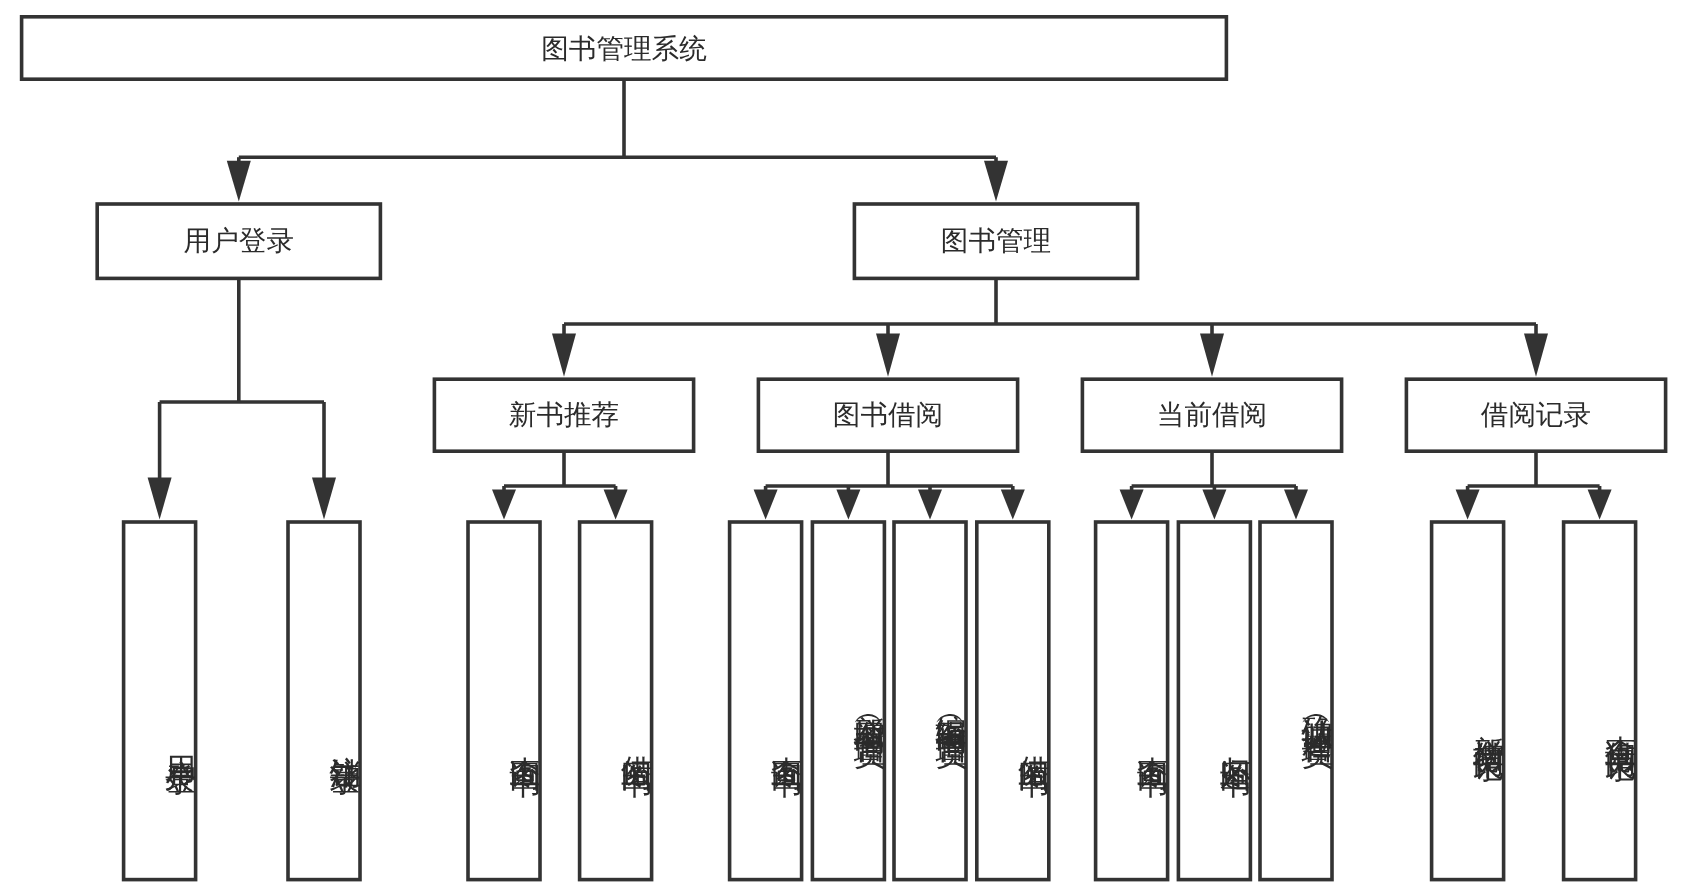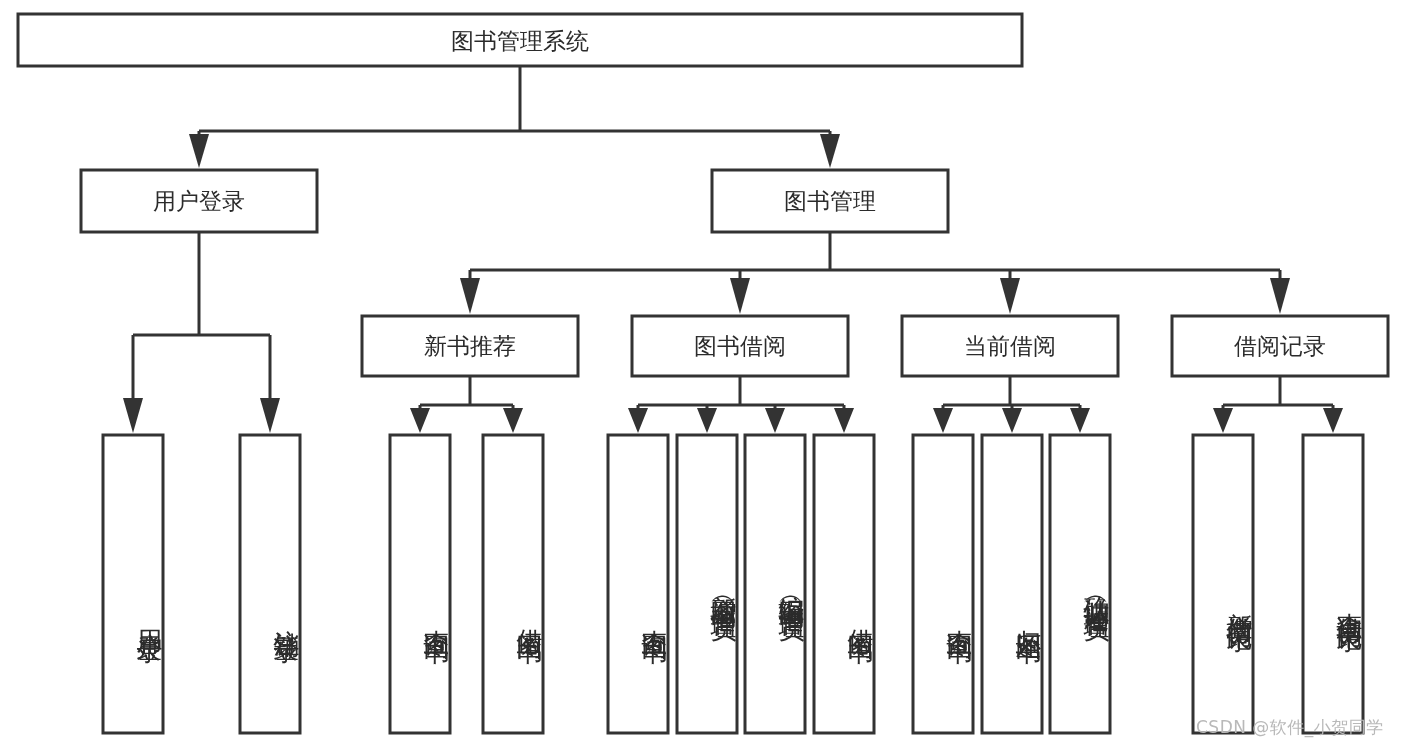--- a/index.html
+++ b/index.html
@@ -189,15 +189,14 @@
   <div class="leaf-label-v" style="left:608px; top:497px; width:60px; height:236px;">查询图书</div>
   <div class="leaf-label-v" style="left:677px; top:443px; width:60px; height:290px;">新增图书（管理员）</div>
   <div class="leaf-label-v" style="left:745px; top:443px; width:60px; height:290px;">编辑图书（管理员）</div>
   <div class="leaf-label-v" style="left:814px; top:497px; width:60px; height:236px;">借阅图书</div>
   <div class="leaf-label-v" style="left:913px; top:497px; width:60px; height:236px;">查询图书</div>
   <div class="leaf-label-v" style="left:982px; top:497px; width:60px; height:236px;">归还图书</div>
   <div class="leaf-label-v" style="left:1050px; top:443px; width:60px; height:290px;">确认归还（管理员）</div>
   <div class="leaf-label-v" style="left:1193px; top:468px; width:60px; height:265px;">新增借阅记录</div>
   <div class="leaf-label-v" style="left:1303px; top:468px; width:60px; height:265px;">查询借阅记录</div>
 
-  <div class="watermark" style="left:1196px; top:716px;">CSDN @软件_小贺同学</div>
 
 </div>
 
 </body></html>

